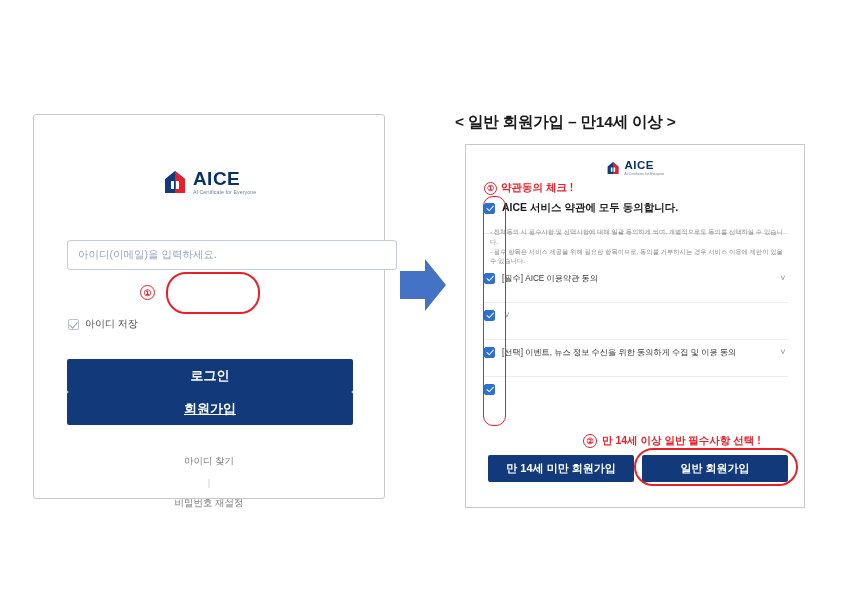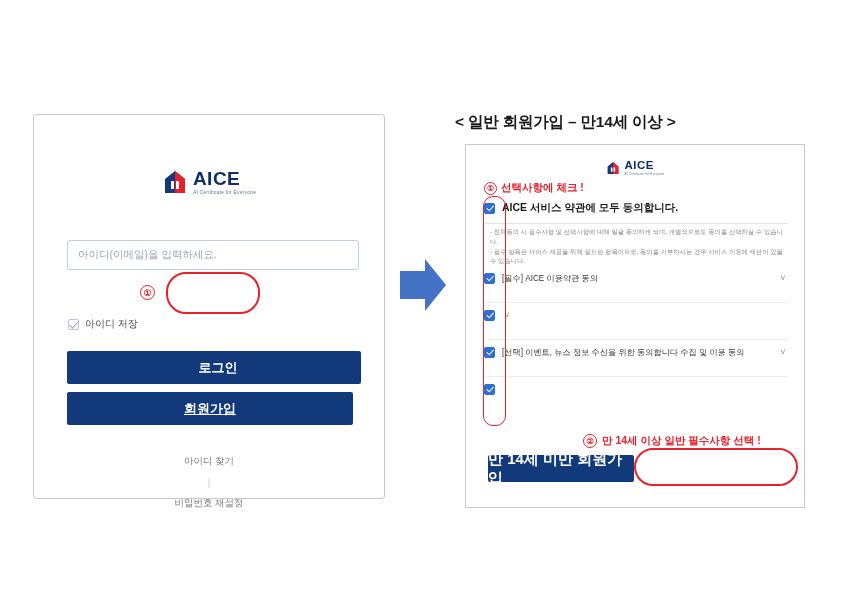--- a/index.html
+++ b/index.html
@@ -61,21 +61,21 @@
     right: 0;
     top: 54px;
   }
   #login-logo .aice-mark { width: 26px; height: 26px; }
   #login-logo .aice-word { font-size: 19px; }
   #login-logo .aice-sub { font-size: 5.2px; margin-top: 2px; }
 
   .login-input {
     position: absolute;
     left: 33px;
-    width: 292px;
+    width: 330px;
     height: 30px;
     border: 1px solid #c3cddd;
     border-radius: 3px;
     background: #fff;
     box-sizing: border-box;
     font-size: 10.5px;
     color: #9aa6bb;
     padding: 0 10px;
     display: flex;
     align-items: center;
@@ -135,21 +135,21 @@
     color: #ffffff;
     font-size: 13px;
     font-weight: bold;
     display: flex;
     align-items: center;
     justify-content: center;
     border: none;
     border-radius: 2px;
     font-family: "Liberation Sans", sans-serif;
   }
-  #btn-login { top: 236px; padding-left: 8px; }
+  #btn-login { top: 244px; }
   #btn-signup { top: 277px; text-decoration: underline; }
 
   #signup-highlight {
     position: absolute;
     left: 166px;
     top: 272px;
     width: 94px;
     height: 42px;
     border: 2px solid #e8202a;
     border-radius: 20px;
@@ -279,21 +279,21 @@
     position: absolute;
     left: 18px;
     top: 56px;
     width: 304px;
     display: flex;
     align-items: center;
     gap: 7px;
     font-size: 10.5px;
     font-weight: bold;
     color: #1a1a1a;
-    padding-bottom: 8px;
+    padding-bottom: 18px;
     border-bottom: 1px solid #e3e3e3;
     box-sizing: border-box;
   }
 
   #notice-text {
     position: absolute;
     left: 24px;
     top: 82px;
     width: 296px;
     font-size: 6.3px;
@@ -354,21 +354,21 @@
     font-size: 8.5px;
   }
 
   .bottom-btn {
     position: absolute;
     top: 310px;
     width: 146px;
     height: 27px;
     background: #123a7a;
     color: #ffffff;
-    font-size: 15px;
+    font-size: 11px;
     font-weight: bold;
     display: flex;
     align-items: center;
     justify-content: center;
     border: none;
     border-radius: 2px;
     font-family: "Liberation Sans", sans-serif;
   }
   #btn-under14 { left: 22px; }
   #btn-general { left: 176px; }
@@ -446,21 +446,21 @@
       </svg>
     </span>
     <span class="aice-text-block">
       <span class="aice-word">AICE</span>
       <span class="aice-sub">AI Certificate for Everyone</span>
     </span>
   </div>
 
   <div id="step1-label">
     <span class="circle-num">①</span>
-    <span>선택사항에 체크 !</span>
+    <span>약관동의 체크 !</span>
   </div>
 
   <div id="agree-all">
     <span class="chk-blue"></span>
     <span>AICE 서비스 약관에 모두 동의합니다.</span>
   </div>
 
   <div id="notice-text" style="white-space:pre-line;">- 전체동의 시 필수사항 및 선택사항에 대해 일괄 동의하게 되며, 개별적으로도 동의를 선택하실 수 있습니다.
 - 필수 항목은 서비스 제공을 위해 필요한 항목이므로, 동의를 거부하시는 경우 서비스 이용에 제한이 있을 수 있습니다.</div>
 
@@ -470,29 +470,30 @@
     <span class="chev">˅</span>
   </div>
 
   <div id="agree-2" class="agree-row">
     <span class="chk-blue"></span>
     <span class="chev">˅</span>
   </div>
 
   <div id="agree-3" class="agree-row">
     <span class="chk-blue"></span>
-    <span class="row-label">[선택] 이벤트, 뉴스 정보 수신을 위한 동의합니다 수집 및 이용 동의</span>
+    <span class="row-label">[선택] 이벤트, 뉴스 정보 수신을 위한 동의하게 수집 및 이용 동의</span>
     <span class="chev">˅</span>
   </div>
 
   <div id="agree-4" class="agree-row">
     <span class="chk-blue"></span>
   </div>
 
   <div id="btn-under14" class="bottom-btn">만 14세 미만 회원가입</div>
+  <div id="btn-general" class="bottom-btn">일반 회원가입</div>
 </div>
 
 <div id="checkbox-column-highlight"></div>
 <div id="general-highlight"></div>
 
 <div id="step2-label">
   <span class="circle-num">②</span>
   <span>만 14세 이상 일반 필수사항 선택 !</span>
 </div>
 

